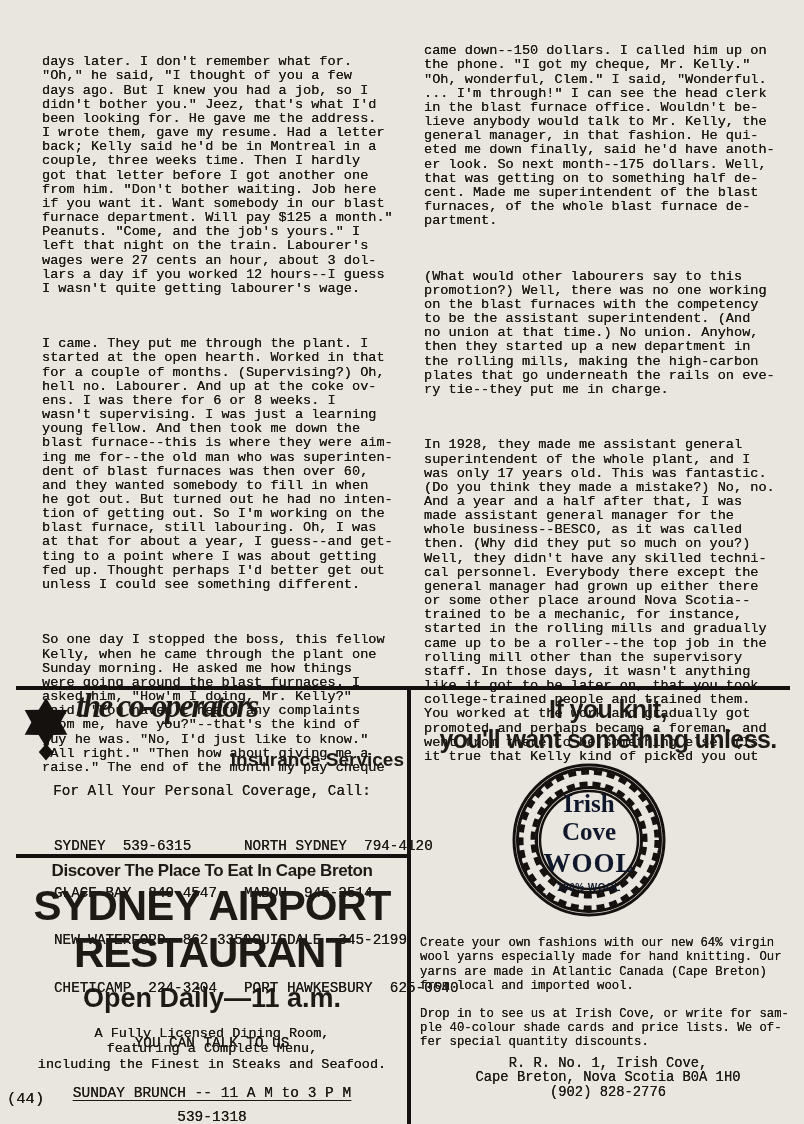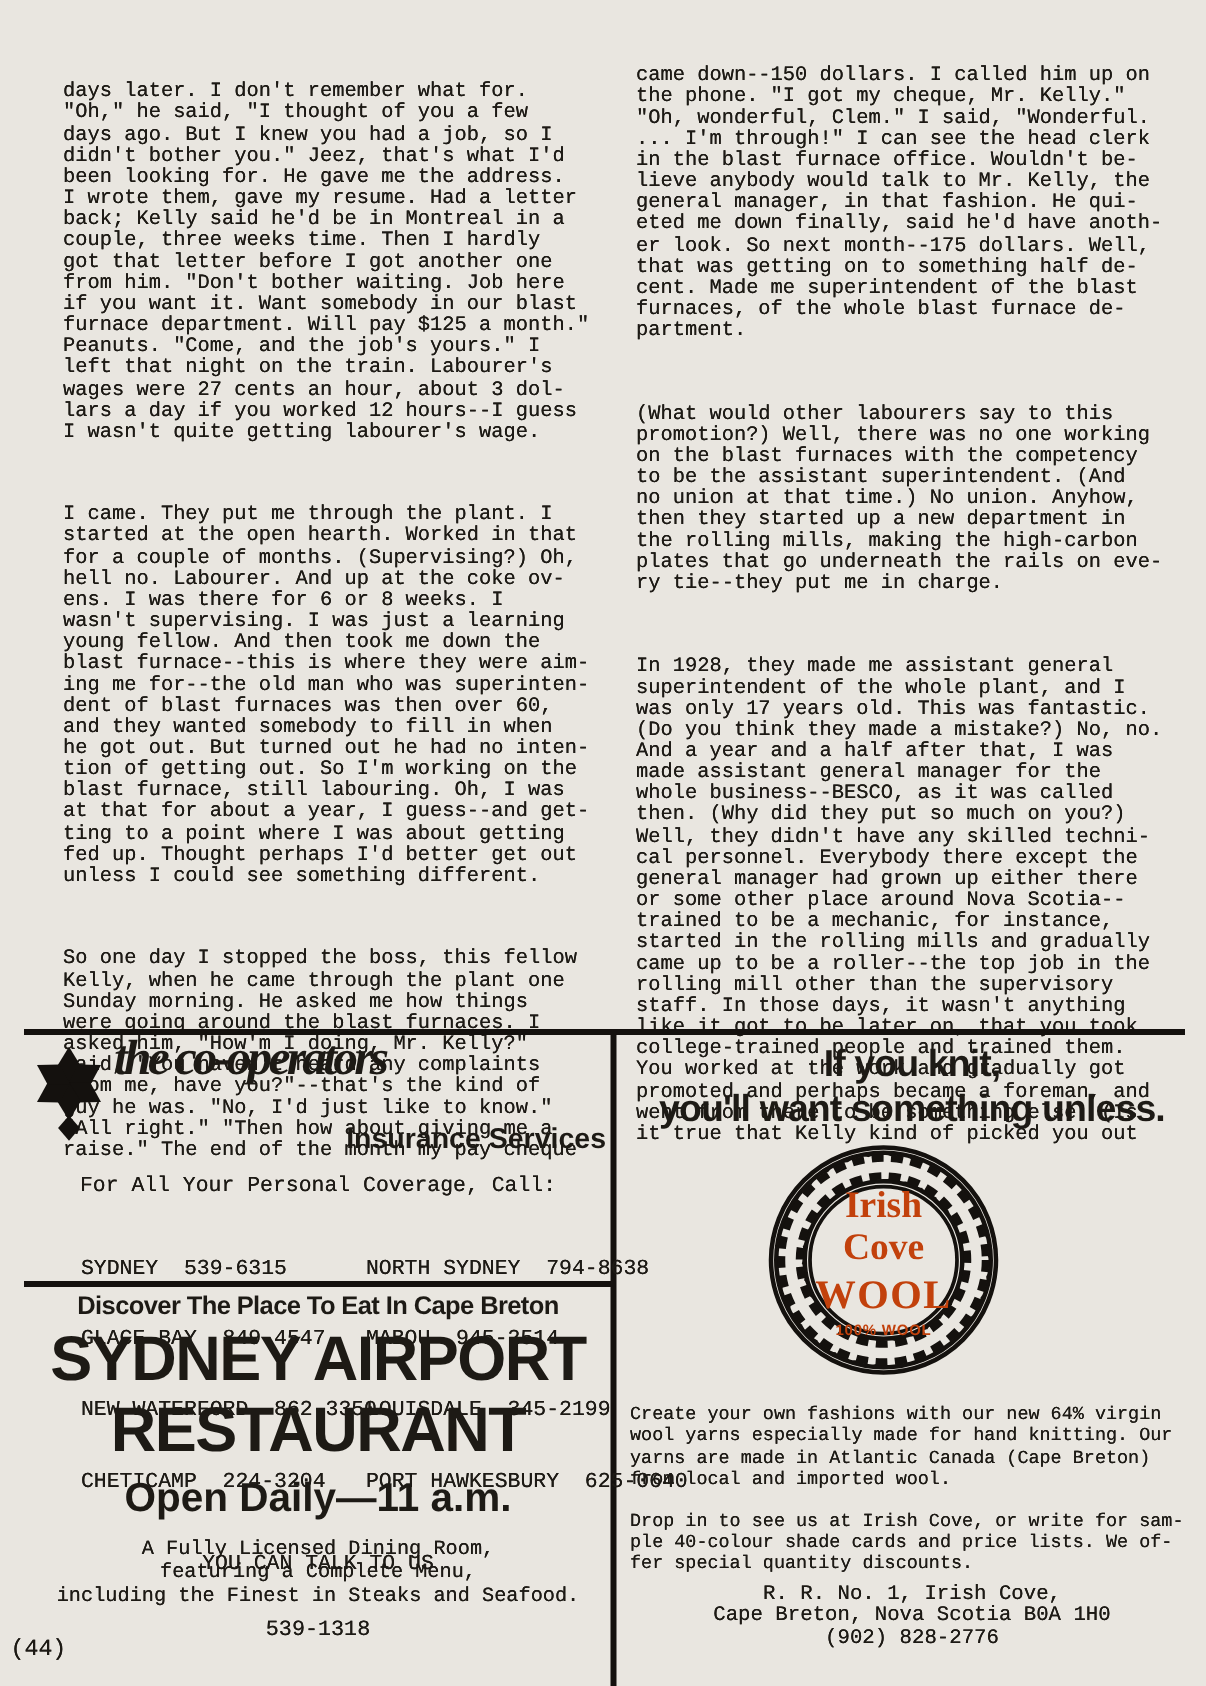--- a/index.html
+++ b/index.html
@@ -53,21 +53,21 @@
   .resto-title  { font-family:"Liberation Sans", sans-serif; font-weight:bold; font-size:42px; line-height:44px; letter-spacing:-1px; margin-top:3px; }
   .resto-sub    { font-family:"Liberation Sans", sans-serif; font-weight:bold; font-size:27px; margin-top:8px; }
   .resto-body   { font-size:13.5px; line-height:15.3px; margin-top:12px; white-space:pre; text-shadow:0 0 0.4px currentColor; }
   .resto-brunch { display:inline-block; font-size:14.5px; margin-top:13px; text-decoration:underline; text-underline-offset:3px; text-shadow:0 0 0.4px currentColor; }
   .resto-phone  { font-size:14.5px; margin-top:7px; text-shadow:0 0 0.4px currentColor; }
 
   
   .wool { position:absolute; left:416px; top:694px; width:384px; font-family:"Liberation Sans", sans-serif; }
   .wool-headline { text-align:center; font-weight:bold; font-size:25px; line-height:30px; letter-spacing:-0.6px; }
   .wool-logo { position:relative; width:160px; height:160px; margin-left:93px; margin-top:6px; }
-  .wool-logo-text { position:absolute; width:100%; text-align:center; color:#c2410c; }
+  .wool-logo-text { position:absolute; width:100%; text-align:center; color:#0f172a; }
   .wl-1 { top:30px;  font-family:"Liberation Serif", serif; font-weight:bold; font-size:25px; }
   .wl-2 { top:58px;  font-family:"Liberation Serif", serif; font-weight:bold; font-size:25px; }
   .wl-3 { top:88px;  font-family:"Liberation Serif", serif; font-weight:bold; font-size:27px; letter-spacing:1px; }
   .wl-4 { top:122px; font-weight:bold; font-size:10px; letter-spacing:0.5px; }
   .wool-body {
     font-family:"Liberation Mono", monospace; font-size:12.3px; line-height:14.4px;
     white-space:pre; margin-top:16px; padding-left:4px; text-shadow:0 0 0.4px currentColor;
   }
   .wool-body + .wool-body { margin-top:13px; }
   .wool-company { font-family:"Liberation Serif", serif; font-weight:bold; font-size:19px; text-align:center; margin-top:13px; }
@@ -199,37 +199,38 @@
     <div class="coop-tagline">Insurance Services</div>
     <div class="coop-call">For All Your Personal Coverage, Call:</div>
     <div class="coop-phones">
       <div>
         <div>SYDNEY  539-6315</div>
         <div>GLACE BAY  849-4547</div>
         <div>NEW WATERFORD  862-3350</div>
         <div>CHETICAMP  224-3204</div>
       </div>
       <div>
-        <div>NORTH SYDNEY  794-8638</div>
+        <div>NORTH SYDNEY  794-4120</div>
         <div>MABOU  945-2514</div>
         <div>LOUISDALE  345-2199</div>
         <div>PORT HAWKESBURY  625-0640</div>
       </div>
     </div>
     <div class="coop-footer">YOU CAN TALK TO US</div>
   </div>
 
   <div class="resto">
     <div class="resto-kicker">Discover The Place To Eat In Cape Breton</div>
     <div class="resto-title">SYDNEY AIRPORT</div>
     <div class="resto-title">RESTAURANT</div>
     <div class="resto-sub">Open Daily—11 a.m.</div>
     <div class="resto-body">A Fully Licensed Dining Room,
 featuring a Complete Menu,
 including the Finest in Steaks and Seafood.</div>
+    <div><span class="resto-brunch">SUNDAY BRUNCH -- 11 A M to 3 P M</span></div>
     <div class="resto-phone">539-1318</div>
   </div>
 
   <div class="wool">
     <div class="wool-headline">If you knit,</div>
     <div class="wool-headline">you'll want something unless.</div>
     <div class="wool-logo">
       <svg width="160" height="160" viewBox="0 0 160 160">
         <circle cx="80" cy="80" r="75" fill="none" stroke="#14110e" stroke-width="3"></circle>
         <circle cx="80" cy="80" r="62" fill="#14110e" stroke="none" opacity="0"></circle>

